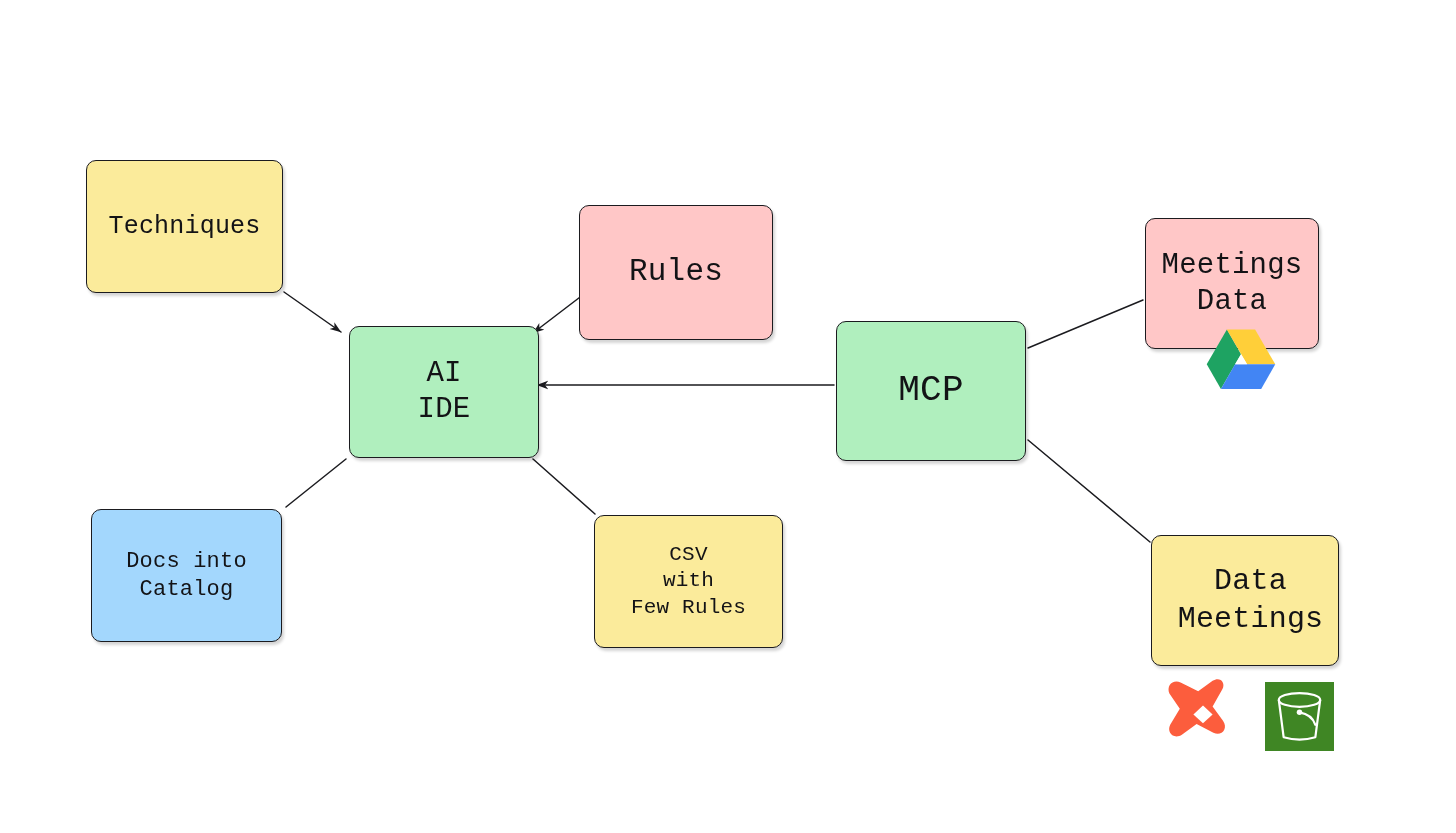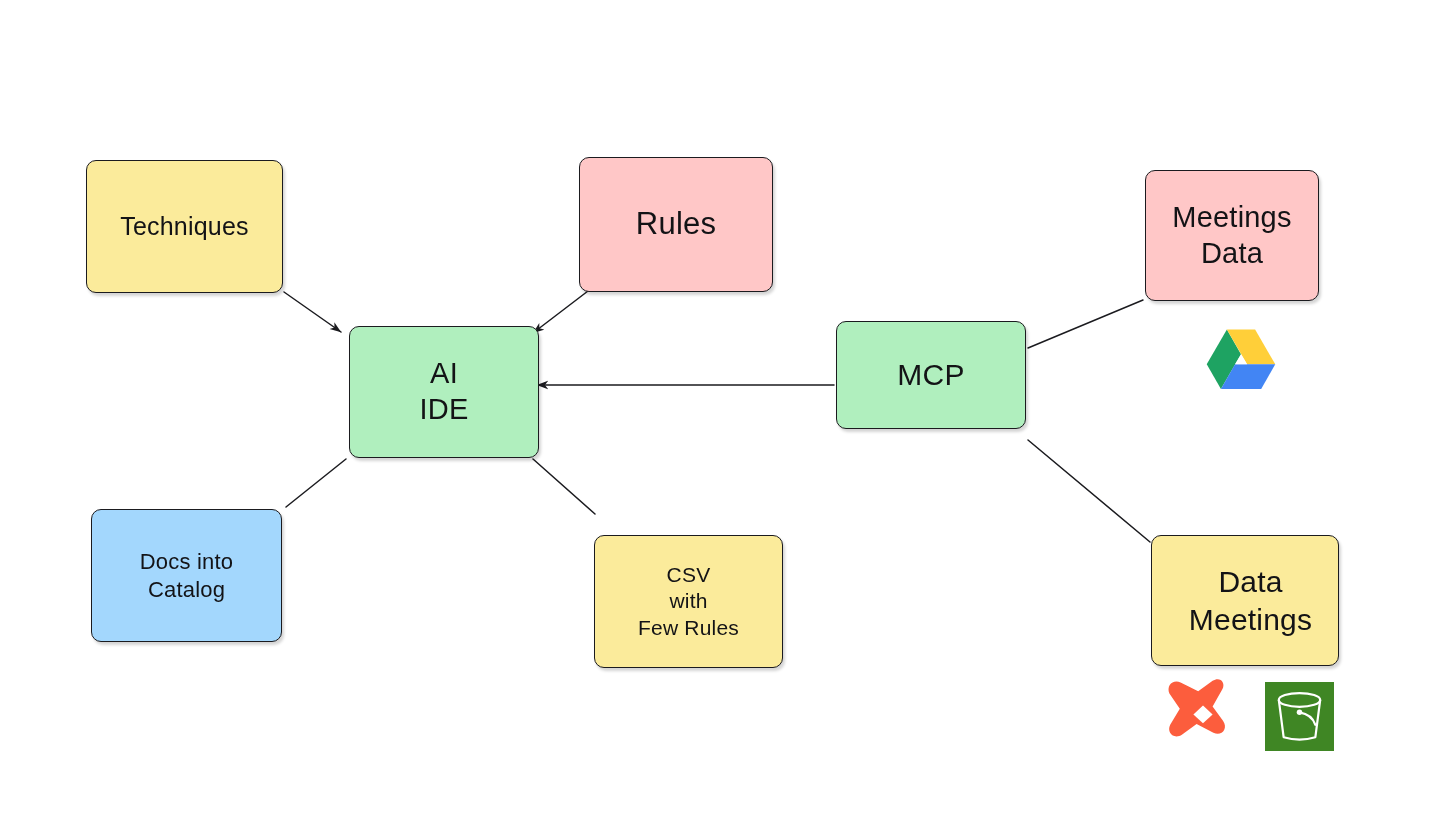--- a/index.html
+++ b/index.html
@@ -6,21 +6,21 @@
     margin: 0;
     padding: 0;
     background: #ffffff;
   }
   #canvas {
     position: relative;
     width: 1456px;
     height: 833px;
     background: #ffffff;
     overflow: hidden;
-    font-family: Liberation Sans, sans-serif;
+    font-family: Liberation Mono, monospace;
   }
   .edges {
     position: absolute;
     left: 0;
     top: 0;
     width: 1456px;
     height: 833px;
     pointer-events: none;
   }
   .node {
@@ -41,21 +41,21 @@
     display: block;
     white-space: nowrap;
     line-height: 1.24;
   }
   .icon-wrap {
     position: absolute;
   }
   
   .fill-yellow { background: #fbeb9b; }
   .fill-green  { background: #b0efbe; }
-  .fill-pink   { background: #ffc7c7; }
+  .fill-pink   { background: #ffc7c7; margin-top: 48px; }
   .fill-blue   { background: #a3d7fd; }
 </style>
 </head>
 <body>
 
 <div id="canvas">
 
   <svg class="edges" viewBox="0 0 1456 833" xmlns="http://www.w3.org/2000/svg">
     <defs>
       <marker id="arrowhead" markerWidth="9" markerHeight="9" refX="7.4" refY="3.1" orient="auto" markerUnits="strokeWidth">
@@ -84,27 +84,27 @@
   <div class="node fill-green" style="left:349px; top:326px; width:190px; height:132px; font-size:29px;">
     <span class="line">AI</span>
     <span class="line">IDE</span>
   </div>
 
   <div class="node fill-blue" style="left:91px; top:509px; width:191px; height:133px; font-size:22px;">
     <span class="line">Docs into</span>
     <span class="line">Catalog</span>
   </div>
 
-  <div class="node fill-yellow" style="left:594px; top:515px; width:189px; height:133px; font-size:21px;margin-top:20px;">
+  <div class="node fill-yellow" style="left:594px; top:515px; width:189px; height:133px; font-size:21px;">
     <span class="line">CSV</span>
     <span class="line">with</span>
     <span class="line">Few Rules</span>
   </div>
 
-  <div class="node fill-green" style="left:836px; top:321px; width:190px; height:108px; font-size:30px;">
+  <div class="node fill-green" style="left:836px; top:321px; width:190px; height:140px; font-size:36px;">
     <span class="line">MCP</span>
   </div>
 
   <div class="node fill-pink" style="left:1145px; top:170px; width:174px; height:131px; font-size:29px;">
     <span class="line">Meetings</span>
     <span class="line">Data</span>
   </div>
 
   <div class="node fill-yellow" style="left:1151px; top:535px; width:188px; height:131px; font-size:30px;padding-left:11px;">
     <span class="line">Data</span>

